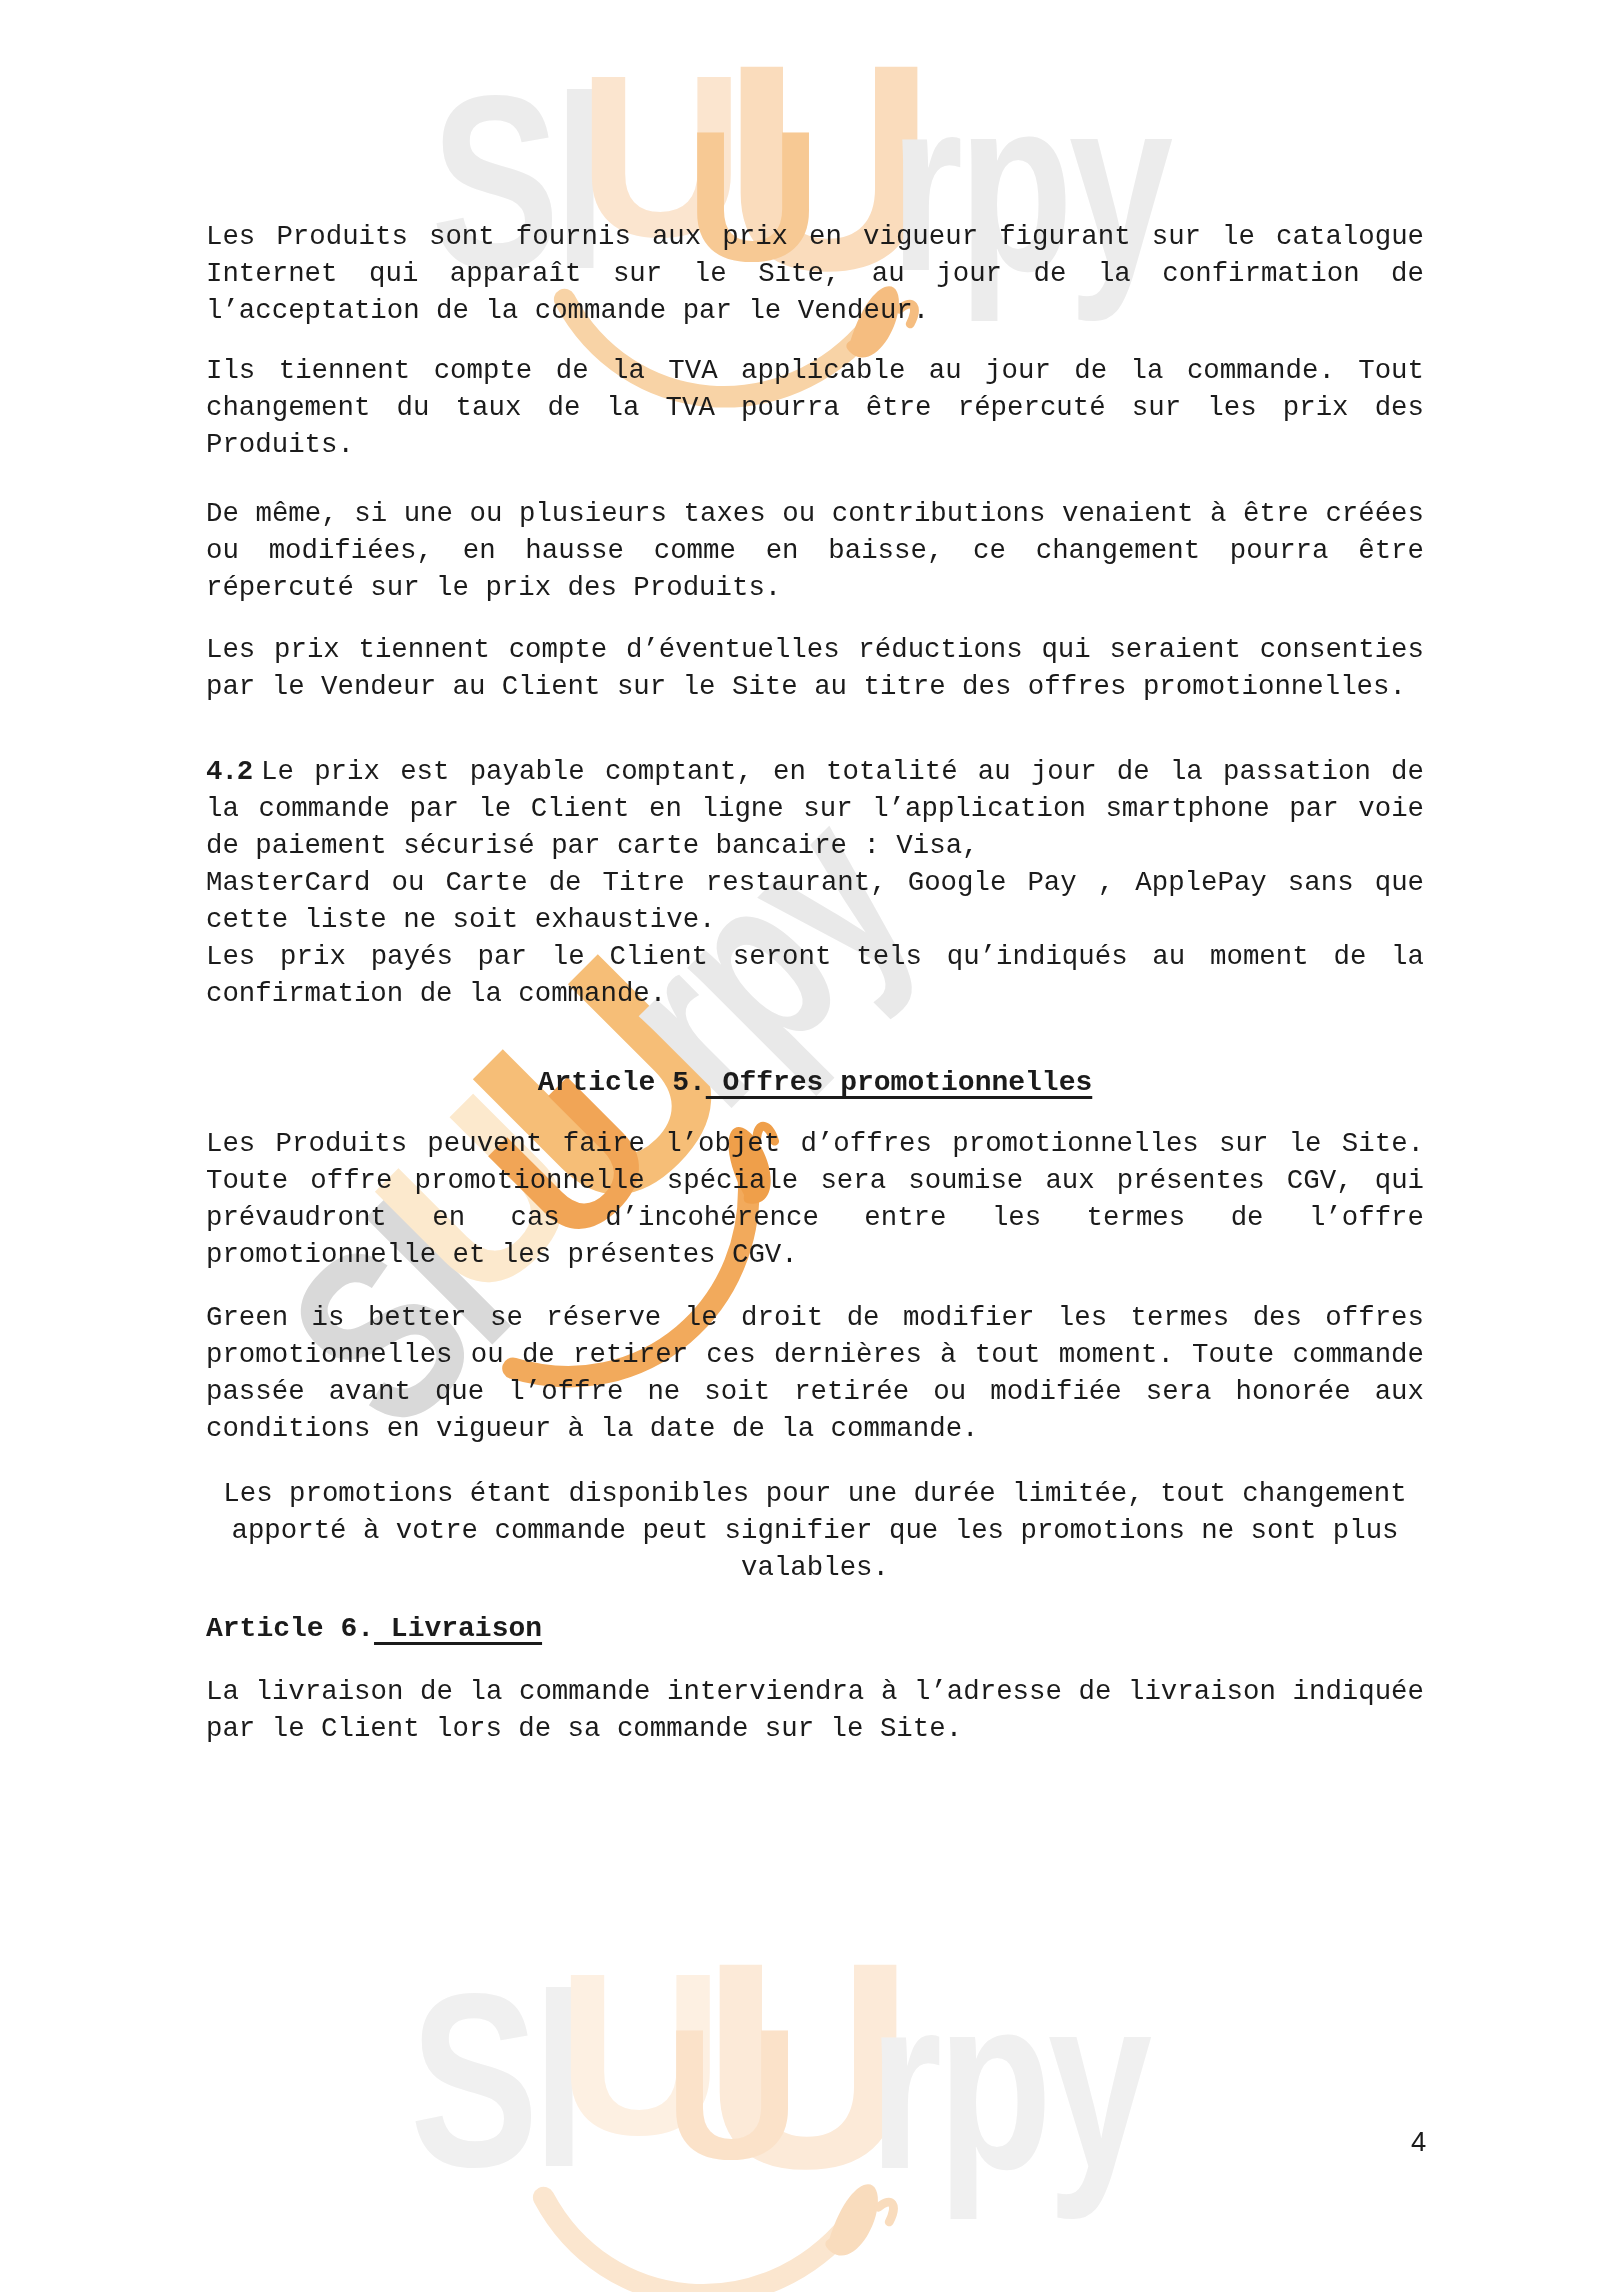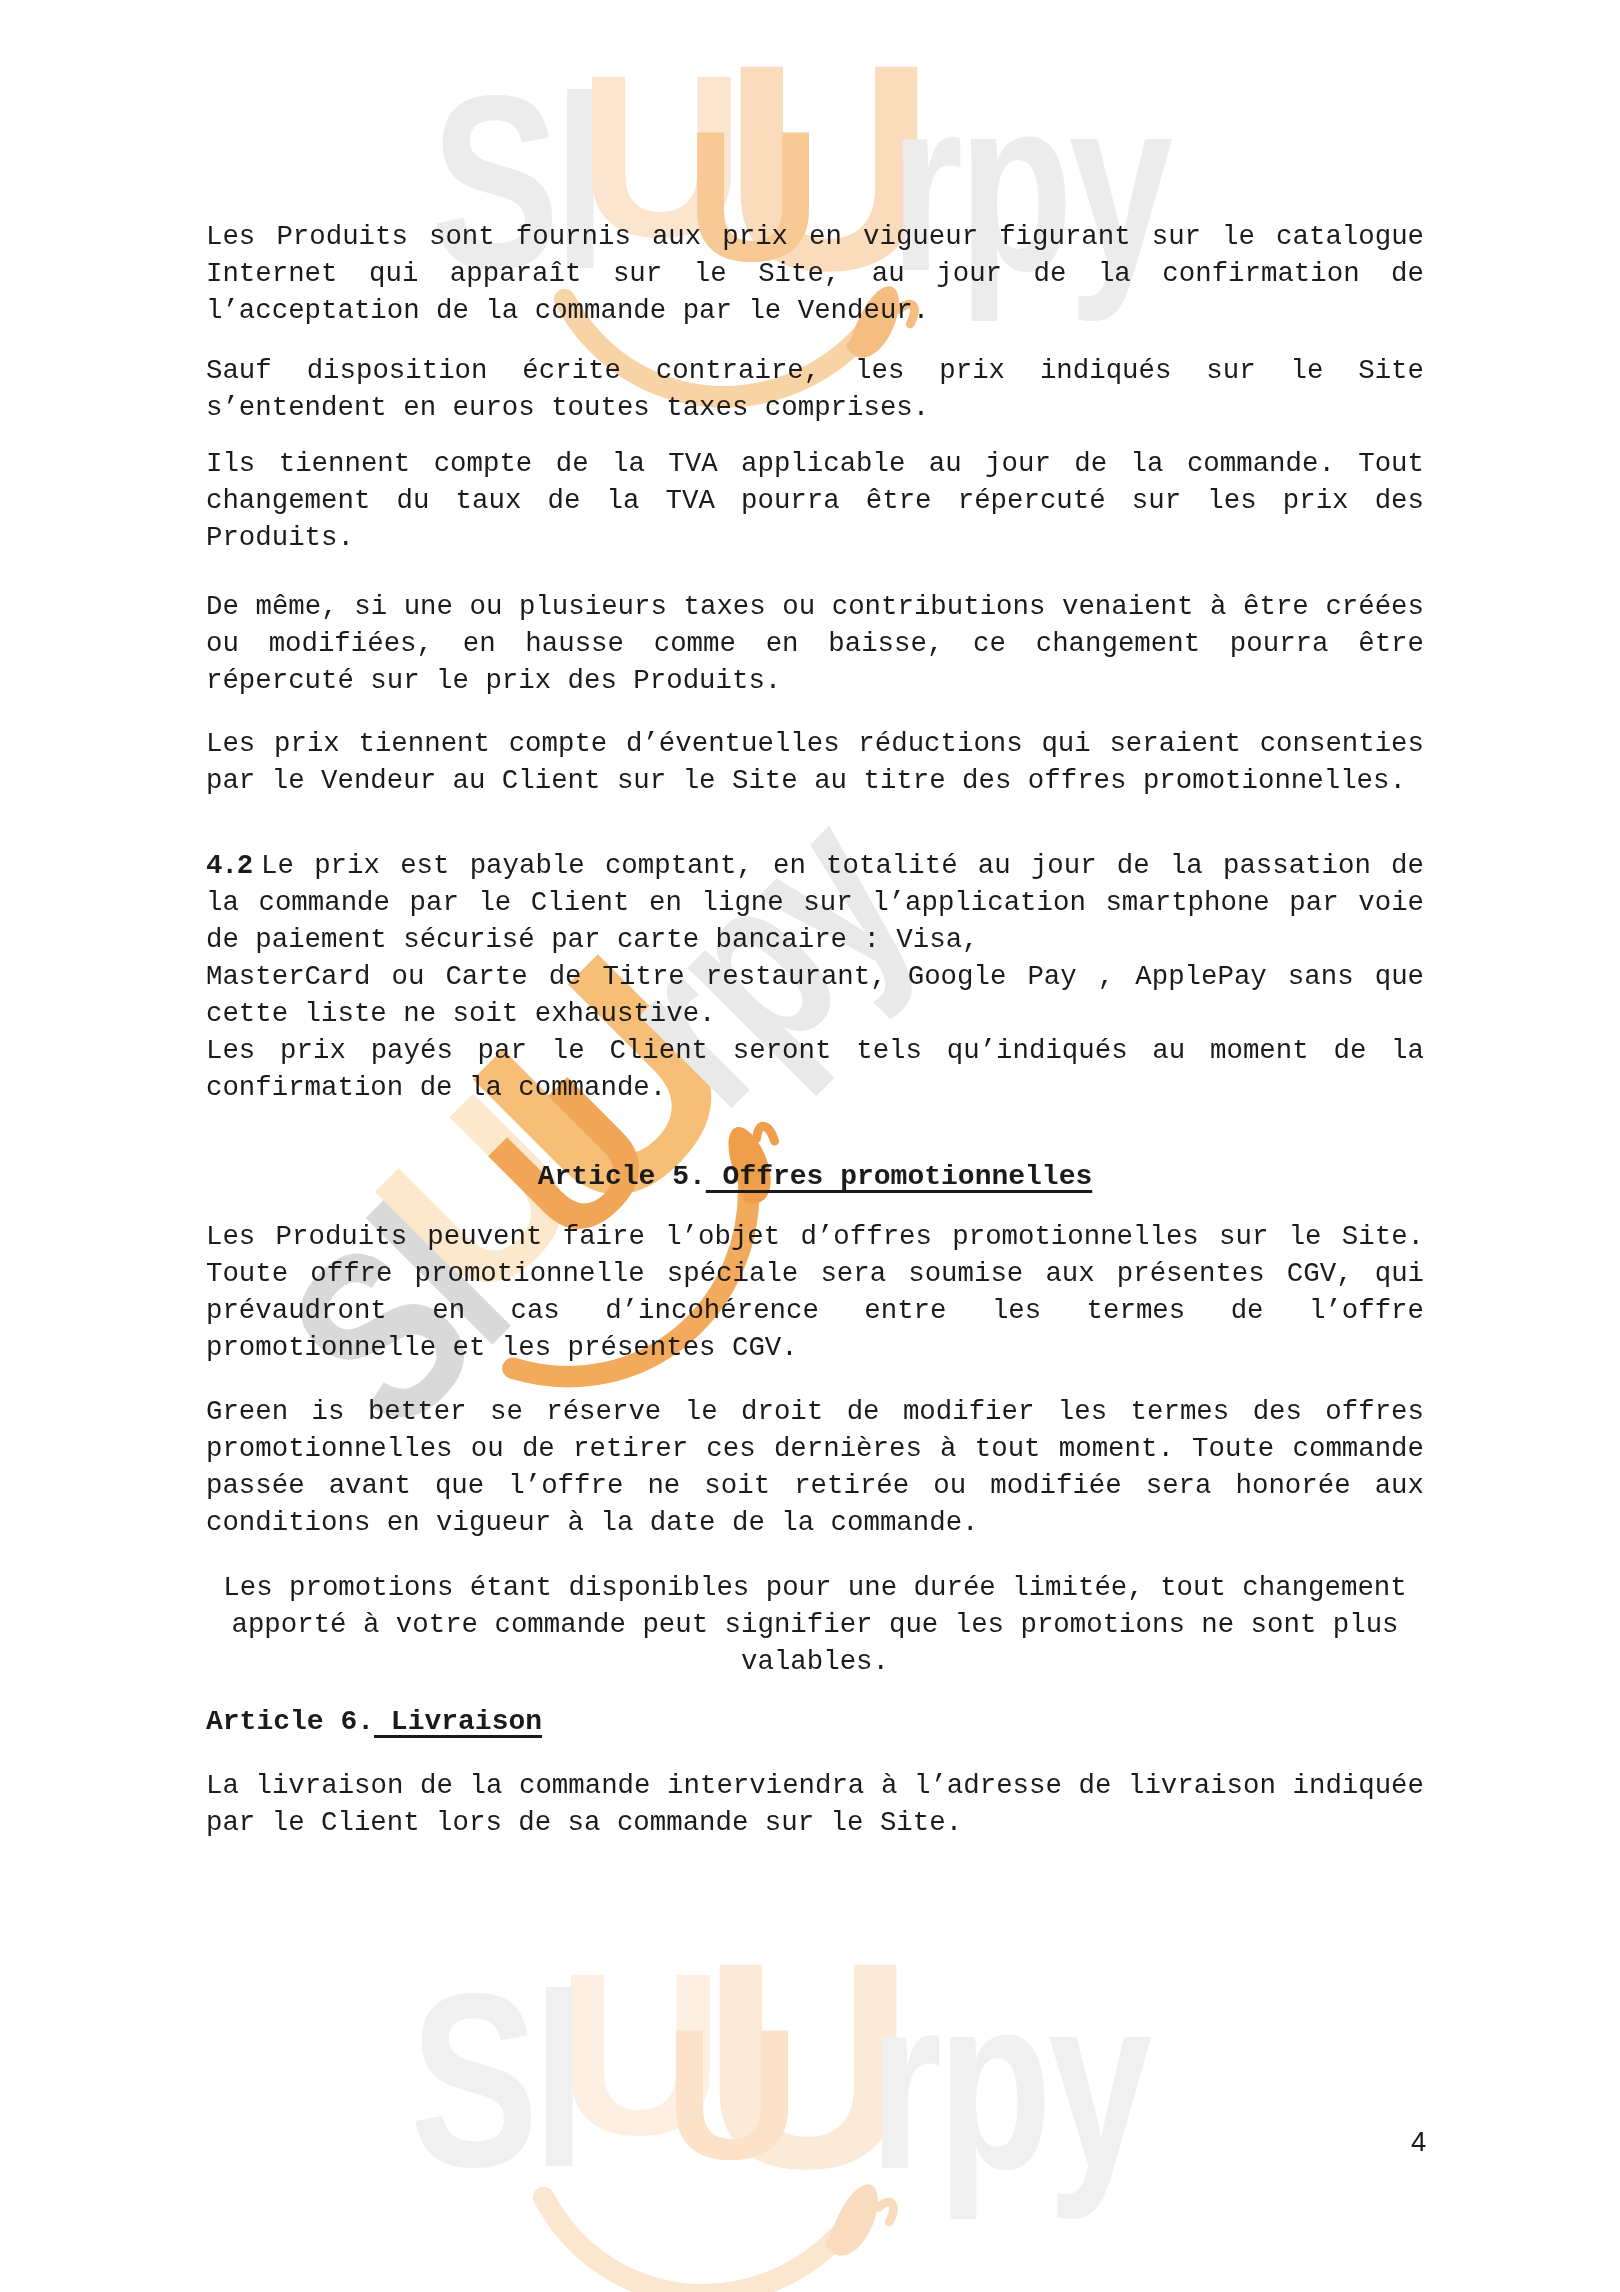--- a/index.html
+++ b/index.html
@@ -139,21 +139,20 @@
     <svg class="wm-smile" width="372" height="196" viewBox="0 0 380 200">
       <path class="arc" d="M16 30 C 80 150, 240 165, 330 55" fill="none" stroke-width="22" stroke-linecap="round"></path>
       <path class="tongue" d="M308 72 C 328 8, 362 2, 357 40 C 353 68, 330 100, 310 86 C 301 79, 303 75, 308 72 Z"></path>
       <path class="flick" d="M358 40 C 372 28, 378 38, 369 55" fill="none" stroke-width="9" stroke-linecap="round"></path>
     </svg>
   </div>
 
   <div class="content">
 
     <p class="para mb23">Les Produits sont fournis aux prix en vigueur figurant sur le catalogue Internet qui apparaît sur le Site, au jour de la confirmation de l’acceptation de la commande par le Vendeur.</p>
-    <p class="para mb20">Sauf disposition écrite contraire, les prix indiqués sur le Site s’entendent en euros toutes taxes comprises.</p>
     <p class="para mb33">Ils tiennent compte de la TVA applicable au jour de la commande. Tout changement du taux de la TVA pourra être répercuté sur les prix des Produits.</p>
     <p class="para mb26">De même, si une ou plusieurs taxes ou contributions venaient à être créées ou modifiées, en hausse comme en baisse, ce changement pourra être répercuté sur le prix des Produits.</p>
     <p class="para mb49">Les prix tiennent compte d’éventuelles réductions qui seraient consenties par le Vendeur au Client sur le Site au titre des offres promotionnelles.</p>
 
     <p class="para mb53"><span class="clause-num">4.2</span><span class="prewrap">Le prix est payable comptant, en totalité au jour de la passation de la commande par le Client en ligne sur l’application smartphone par voie de paiement sécurisé par carte bancaire : Visa,
 MasterCard ou Carte de Titre restaurant, Google Pay , ApplePay sans que cette liste ne soit exhaustive.
 Les prix payés par le Client seront tels qu’indiqués au moment de la confirmation de la commande.</span></p>
 
     <h2 class="heading mb24"><span>Article 5.</span><span class="u-line"> Offres promotionnelles</span></h2>
 

